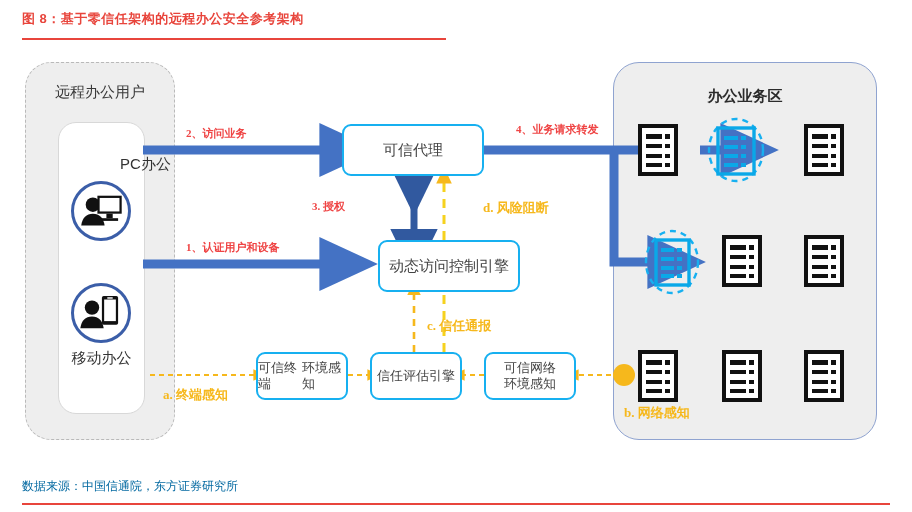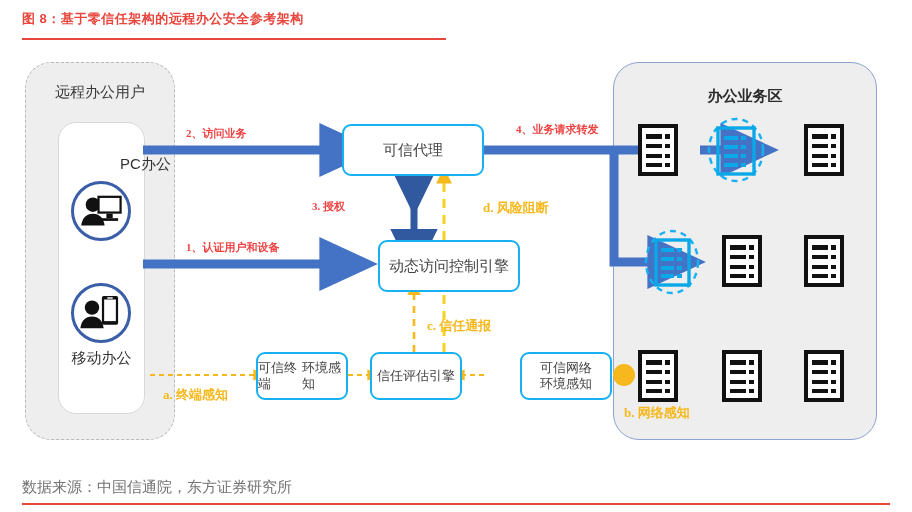--- a/index.html
+++ b/index.html
@@ -19,21 +19,21 @@
     letter-spacing:.5px;white-space:nowrap;
   }
   .title-rule{
     position:absolute;left:22px;top:38px;width:424px;height:2px;
     background:#e8453c;
   }
 
   
   .source{
     position:absolute;left:22px;top:478px;
-    font-size:15px;color:#737373;white-space:nowrap;
+    font-size:12px;color:#0369a1;white-space:nowrap;
   }
   .footer-rule{
     position:absolute;left:22px;top:503px;width:868px;height:2px;
     background:#e8453c;
   }
   .watermark{
     position:absolute;right:22px;top:472px;
     font-size:20px;font-weight:bold;color:#1c1c1c;
     letter-spacing:1px;white-space:nowrap;
   }
@@ -172,21 +172,21 @@
   <div class="pbox small" style="left:256px;top:352px;width:92px;height:48px;flex-direction:row;">
     <span>可信终端</span>
     <span>环境感知</span>
   </div>
 
   <div class="pbox small" style="left:370px;top:352px;width:92px;height:48px;flex-direction:row;">
     <span>信任评估</span>
     <span>引擎</span>
   </div>
 
-  <div class="pbox small" style="left:484px;top:352px;width:92px;height:48px;flex-direction:column;margin-left:36px;">
+  <div class="pbox small" style="left:484px;top:352px;width:92px;height:48px;flex-direction:column;">
     <span>可信网络</span>
     <span>环境感知</span>
   </div>
 
   <div class="lbl blue" style="left:186px;top:126px;">2、访问业务</div>
   <div class="lbl blue" style="left:186px;top:240px;">1、认证用户和设备</div>
   <div class="lbl blue" style="left:516px;top:122px;">4、业务请求转发</div>
   <div class="lbl blue" style="left:312px;top:199px;">3. 授权</div>
   <div class="lbl yellow" style="left:459px;top:199px;margin-left:24px;">d. 风险阻断</div>
   <div class="lbl yellow" style="left:427px;top:317px;">c. 信任通报</div>

